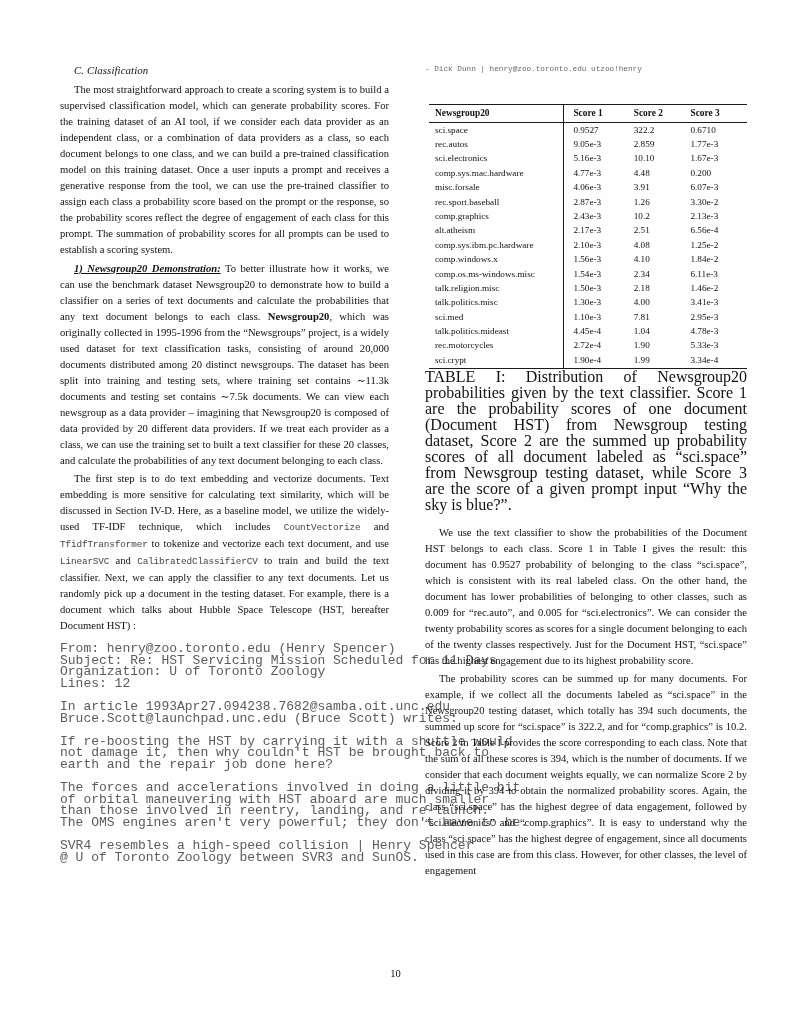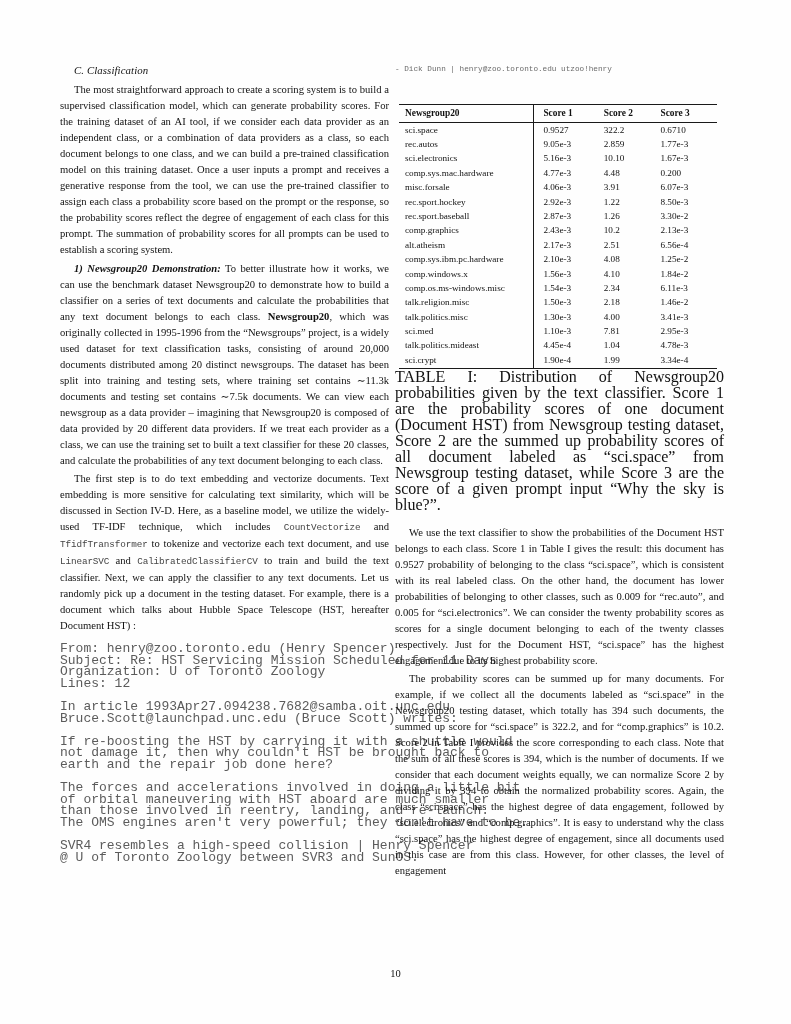--- a/index.html
+++ b/index.html
@@ -23,21 +23,21 @@
     height: 1024px;
     background: #fefefe;
   }
   .content {
     position: absolute;
     left: 60px;
     top: 64px;
     width: 680px;
     height: 880px;
     display: flex;
-    gap: 6px;
+    gap: 36px;
   }
   .col {
     width: 329px;
     position: relative;
   }
   .col-left { }
   .col-right { }
 
   
   p.body {
@@ -55,20 +55,21 @@
     margin: 0 0 6px 0;
     font-size: 10.8px;
     font-style: italic;
     font-weight: normal;
     text-indent: 14px;
     letter-spacing: .1px;
   }
   .subsec {
     font-style: italic;
     font-weight: bold;
+    text-decoration: underline;
   }
   .bold { font-weight: bold; }
   .mono-inline {
     font-family: "Liberation Mono", "DejaVu Sans Mono", monospace;
     font-size: 9.3px;
     color: #444;
     letter-spacing: -0.1px;
   }
 
   
@@ -216,26 +217,20 @@
               <td class="c-s2">4.48</td>
               <td class="c-s3">0.200</td>
             </tr>
             <tr>
               <td class="c-name">misc.forsale</td>
               <td class="c-s1">4.06e-3</td>
               <td class="c-s2">3.91</td>
               <td class="c-s3">6.07e-3</td>
             </tr>
             <tr>
-              <td class="c-name">rec.sport.hockey</td>
-              <td class="c-s1">2.92e-3</td>
-              <td class="c-s2">1.22</td>
-              <td class="c-s3">8.50e-3</td>
-            </tr>
-            <tr>
               <td class="c-name">rec.sport.baseball</td>
               <td class="c-s1">2.87e-3</td>
               <td class="c-s2">1.26</td>
               <td class="c-s3">3.30e-2</td>
             </tr>
             <tr>
               <td class="c-name">comp.graphics</td>
               <td class="c-s1">2.43e-3</td>
               <td class="c-s2">10.2</td>
               <td class="c-s3">2.13e-3</td>
@@ -282,20 +277,26 @@
               <td class="c-s2">7.81</td>
               <td class="c-s3">2.95e-3</td>
             </tr>
             <tr>
               <td class="c-name">talk.politics.mideast</td>
               <td class="c-s1">4.45e-4</td>
               <td class="c-s2">1.04</td>
               <td class="c-s3">4.78e-3</td>
             </tr>
             <tr>
+              <td class="c-name">rec.motorcycles</td>
+              <td class="c-s1">2.72e-4</td>
+              <td class="c-s2">1.90</td>
+              <td class="c-s3">5.33e-3</td>
+            </tr>
+            <tr>
               <td class="c-name">sci.crypt</td>
               <td class="c-s1">1.90e-4</td>
               <td class="c-s2">1.99</td>
               <td class="c-s3">3.34e-4</td>
             </tr>
           </tbody>
       </table>
 
       <p class="caption">TABLE I: Distribution of Newsgroup20 probabilities given by the text classifier. Score 1 are the probability scores of one document (Document HST) from Newsgroup testing dataset, Score 2 are the summed up probability scores of all document labeled as “sci.space” from Newsgroup testing dataset, while Score 3 are the score of a given prompt input “Why the sky is blue?”.</p>
 

